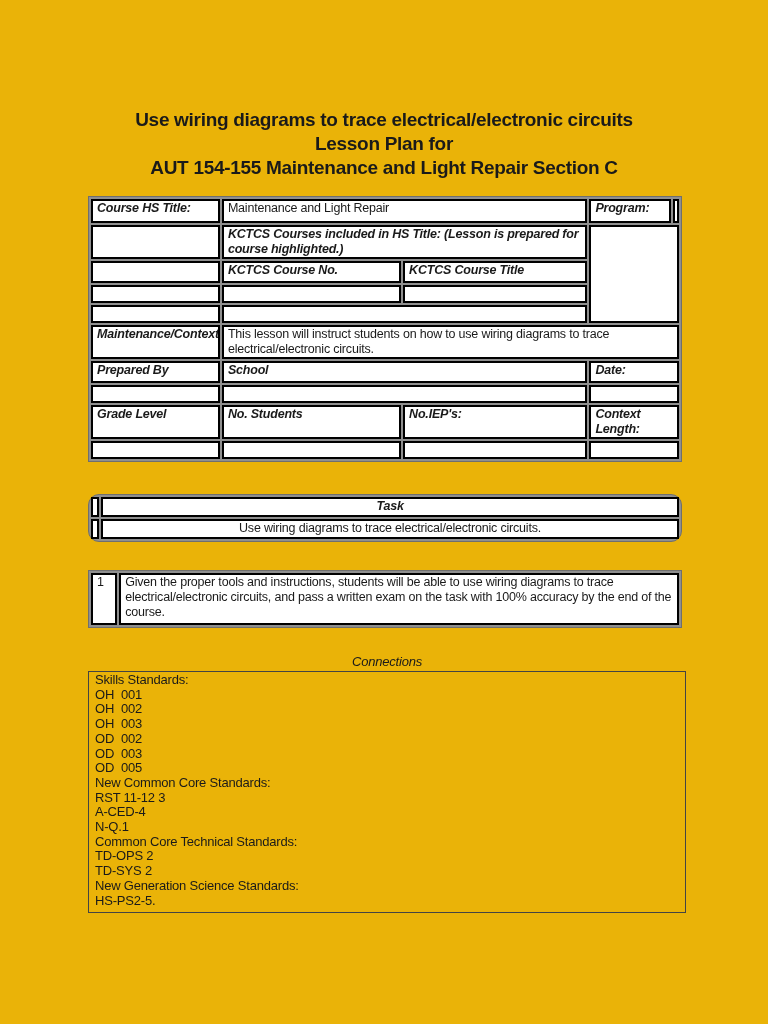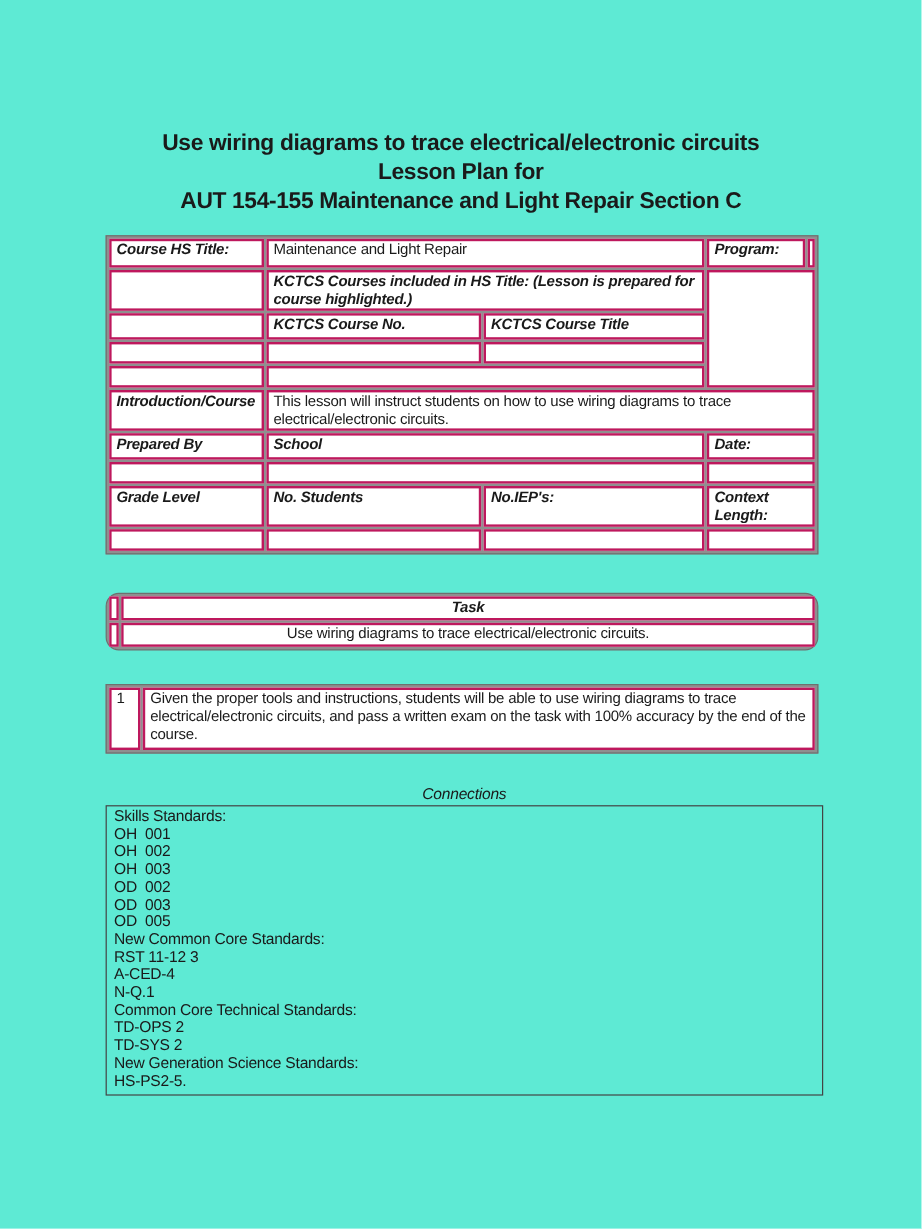--- a/index.html
+++ b/index.html
@@ -2,21 +2,21 @@
 <html style="--accent: #cc55cc;"><head>
 <meta charset="utf-8">
 <style>
   * { margin: 0; padding: 0; box-sizing: border-box; }
   html, body { width: 768px; height: 1024px; background: #ffffff; }
   body {
     font-family: "Liberation Sans", sans-serif;
     color: #1a1a1a;
     position: relative;
   }
-  .page { position: absolute; left: 0; top: 0; width: 768px; height: 1024px; background: #5eead4; }
+  .page { position: absolute; left: 0; top: 0; width: 768px; height: 1024px; background: #eab308; }
 
   .doc-title {
     margin-top: 108px;
     text-align: center;
     font-size: 19px;
     line-height: 24px;
     font-weight: 700;
     white-space: pre-wrap;
     letter-spacing: -0.3px;
   }
@@ -26,21 +26,21 @@
   table.grid {
     border-collapse: separate;
     border-spacing: 2px;
     background: #8f8f8f;
     border: 1px solid #6f6f6f;
     table-layout: fixed;
     width: 594px;
   }
   table.grid td {
     background: #ffffff;
-    border: 2px solid #be185d;
+    border: 2px solid #000000;
     padding: 0 4px;
     font-size: 12.5px;
     line-height: 15px;
     vertical-align: top;
     overflow: hidden;
     letter-spacing: -0.2px;
   }
   td.lbl { font-weight: 700; font-style: italic; }
   td.center { text-align: center; }
   td.magenta-right { border-right: 3px solid var(--accent, #cc55cc); }
@@ -106,21 +106,21 @@
       <tr style="height:18px">
         <td></td>
         <td></td>
         <td></td>
       </tr>
       <tr style="height:18px">
         <td></td>
         <td colspan="2"></td>
       </tr>
       <tr style="height:32px">
-        <td class="lbl">Introduction/Course</td>
+        <td class="lbl">Maintenance/Context</td>
         <td colspan="4">This lesson will instruct students on how to use wiring diagrams to trace electrical/electronic circuits.</td>
       </tr>
       <tr style="height:22px">
         <td class="lbl">Prepared By</td>
         <td class="lbl" colspan="2">School</td>
         <td class="lbl" colspan="2">Date:</td>
       </tr>
       <tr style="height:18px">
         <td></td>
         <td colspan="2"></td>

